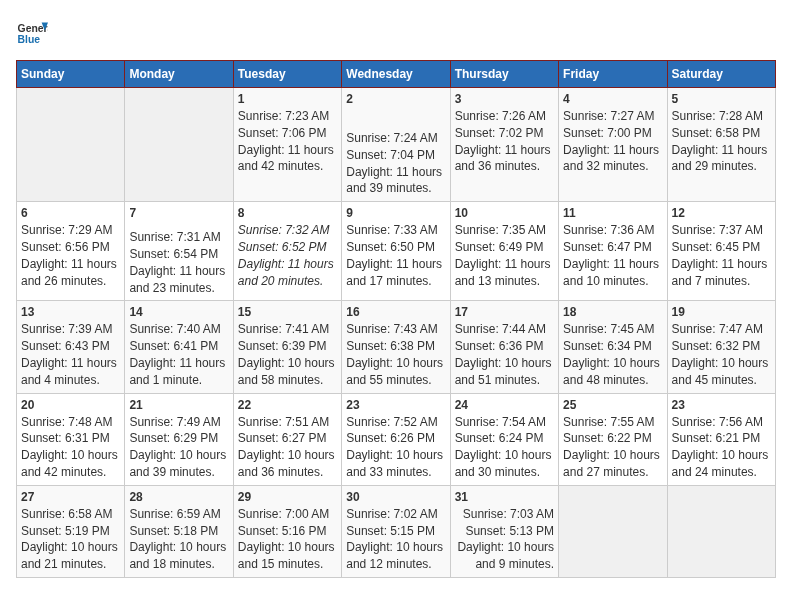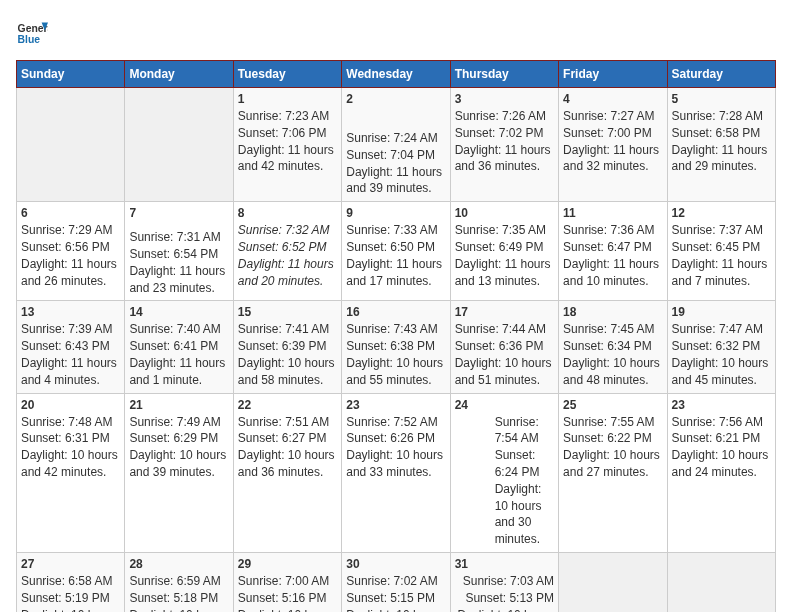--- a/index.html
+++ b/index.html
@@ -269,21 +269,21 @@
 Daylight: 10 hours and 36 minutes.</div>
         </td>
         <td>
           <span class="day-number">23</span>
           <div class="day-info" style="white-space: pre-line;">Sunrise: 7:52 AM
 Sunset: 6:26 PM
 Daylight: 10 hours and 33 minutes.</div>
         </td>
         <td>
           <span class="day-number">24</span>
-          <div class="day-info" style="white-space: pre-line; margin-left: 40px;">Sunrise: 7:54 AM
+          <div class="day-info" style="white-space: pre-line;">Sunrise: 7:54 AM
 Sunset: 6:24 PM
 Daylight: 10 hours and 30 minutes.</div>
         </td>
         <td>
           <span class="day-number">25</span>
           <div class="day-info" style="white-space: pre-line;">Sunrise: 7:55 AM
 Sunset: 6:22 PM
 Daylight: 10 hours and 27 minutes.</div>
         </td>
         <td>

